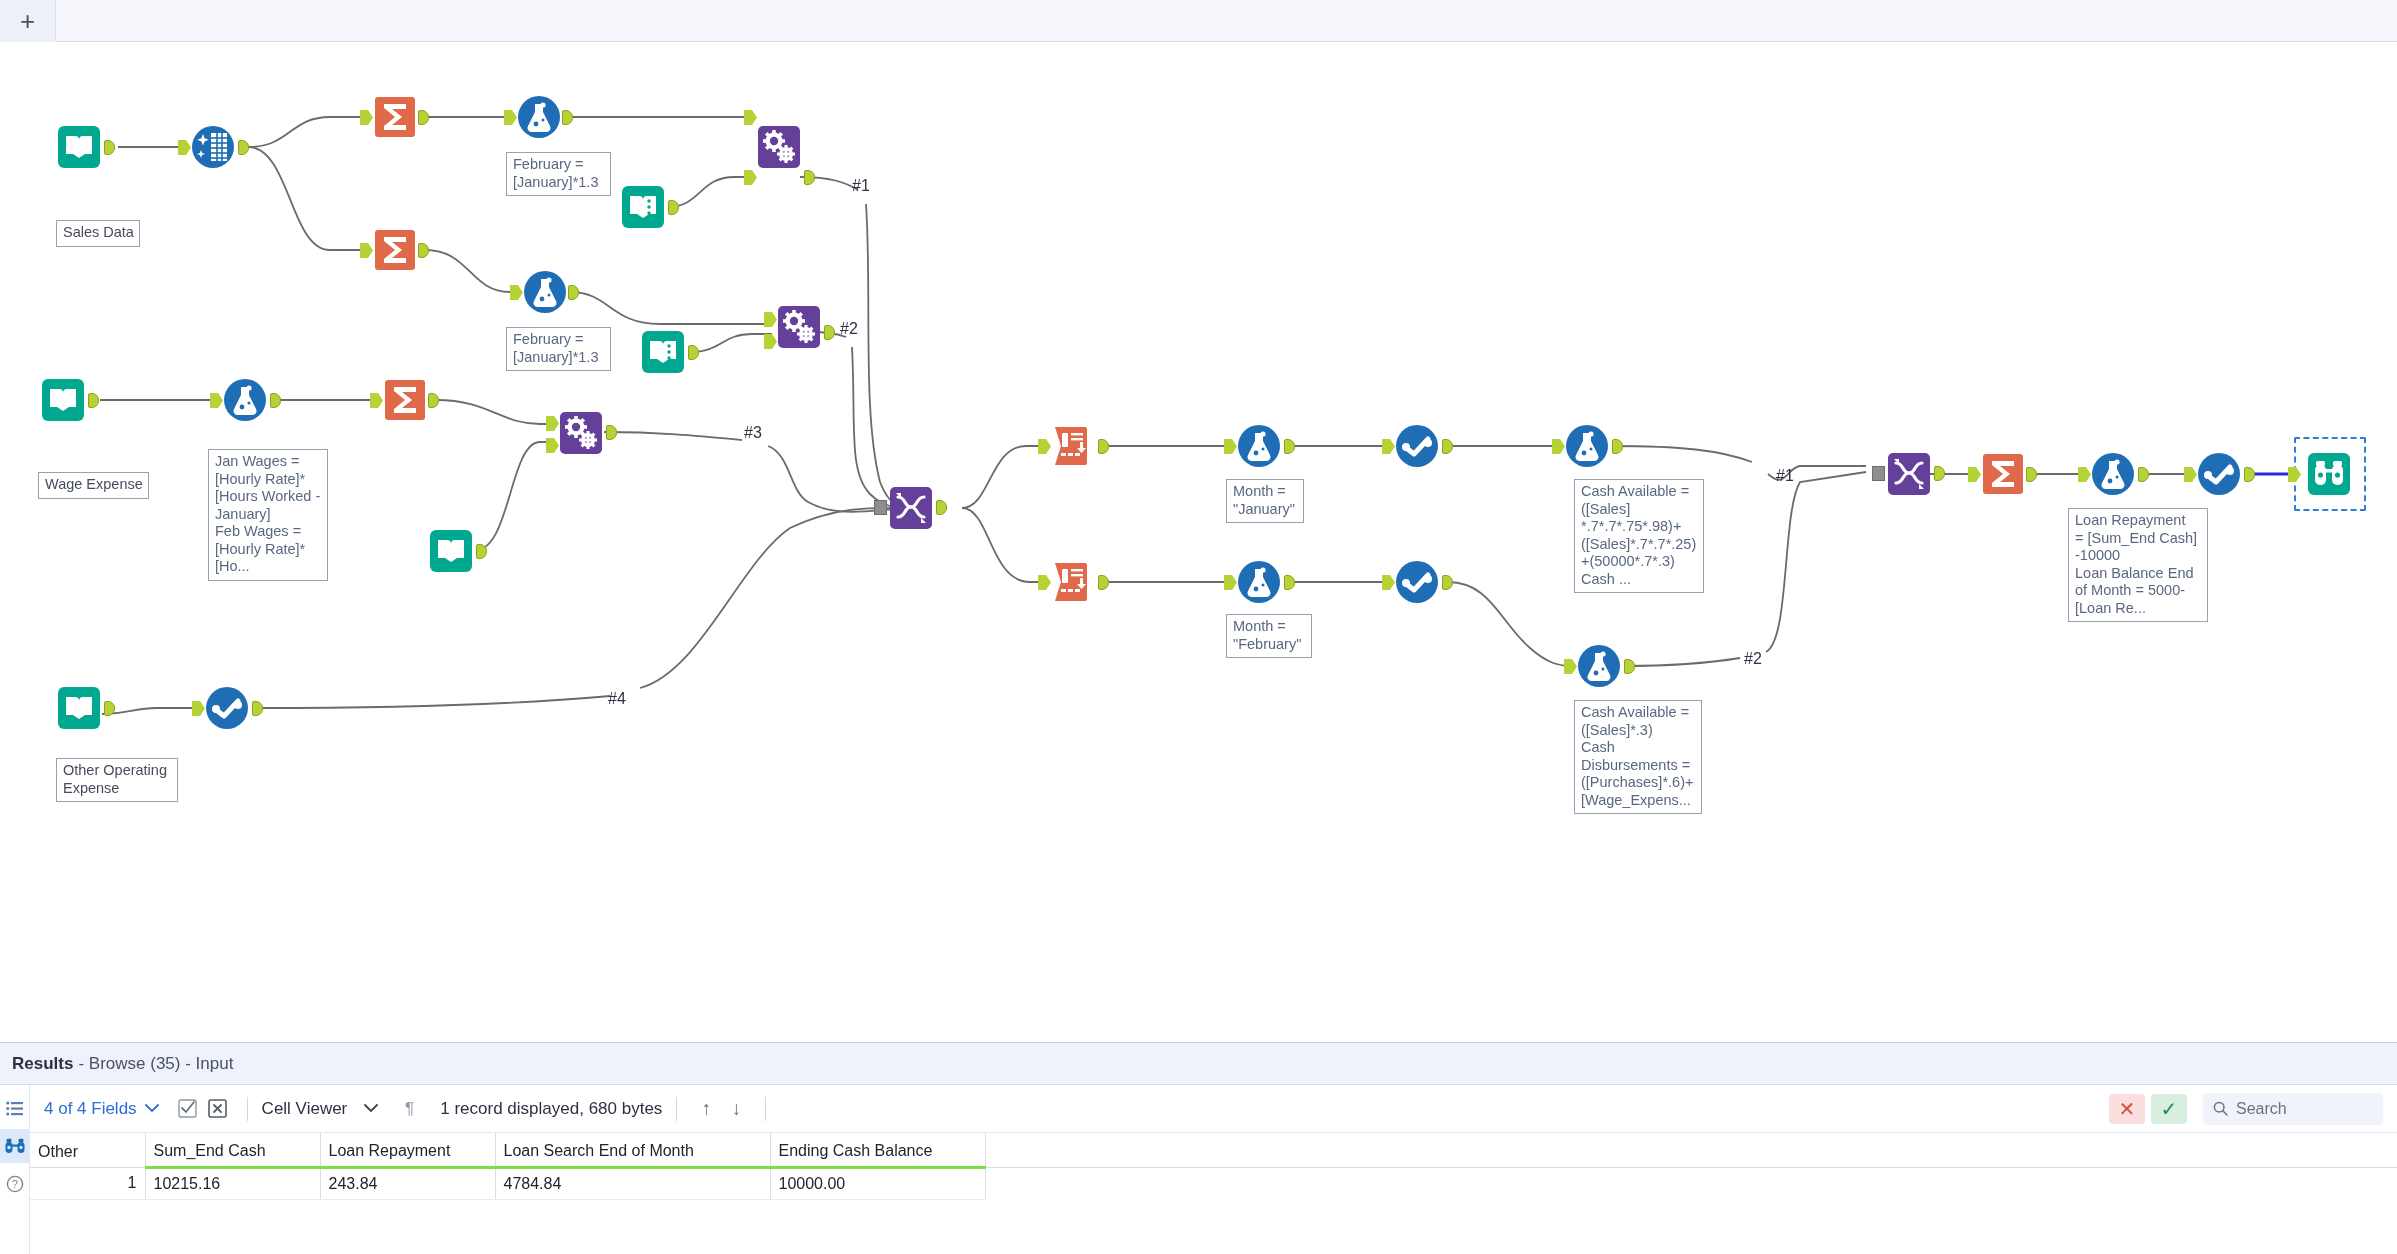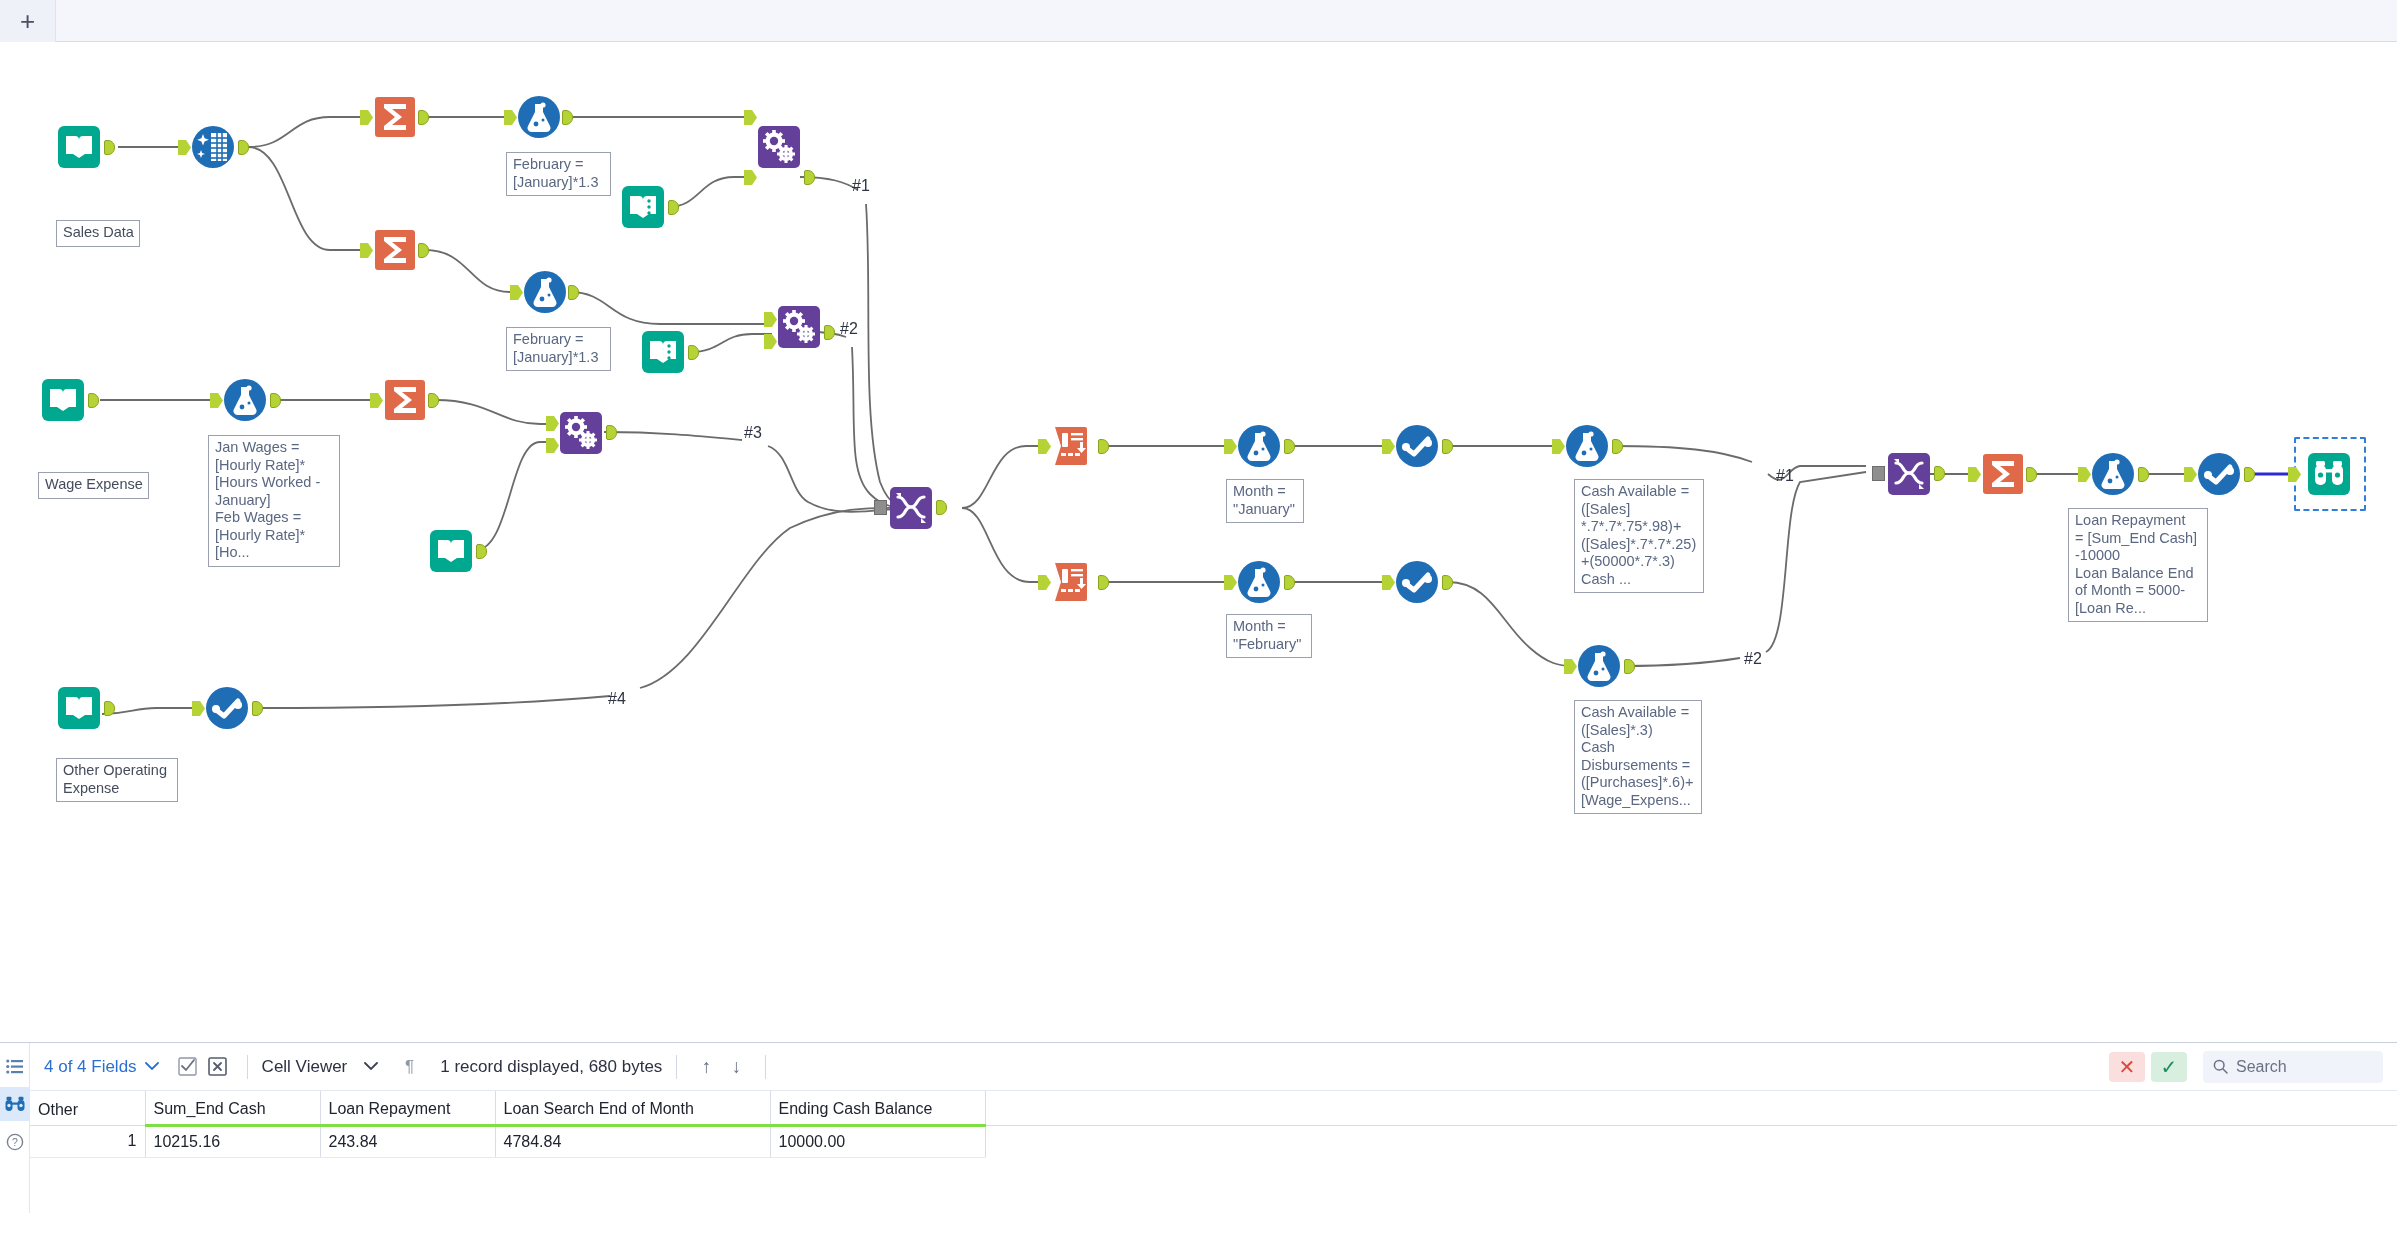--- a/index.html
+++ b/index.html
@@ -446,21 +446,21 @@
     <svg width="46" height="46" viewBox="0 0 46 46">
       <circle cx="23" cy="23" r="21" fill="#1f6eb5"></circle>
       <path d="M19 10 h8 v8 l7 14 a4 4 0 0 1 -3.5 6 h-15 a4 4 0 0 1 -3.5 -6 l7 -14 z" fill="#fff"></path>
       <circle cx="20" cy="30" r="2.4" fill="#1f6eb5"></circle>
       <circle cx="27" cy="26" r="1.5" fill="#1f6eb5"></circle>
       <circle cx="27" cy="11" r="2.6" fill="#fff"></circle>
     </svg>
   </div>
   <div class="anchor arrow" style="left:210px; top:351px;"></div>
   <div class="anchor right" style="left:270px; top:351px;"></div>
-  <div class="annot" style="left:208px; top:393px; width:132px;">Jan Wages =
+  <div class="annot" style="left:208px; top:407px; width:120px;">Jan Wages =
 [Hourly Rate]*
 [Hours Worked -
 January]
 Feb Wages =
 [Hourly Rate]*
 [Ho...</div>
 
   <div class="tool" style="left:382px; top:335px;">
     <svg width="46" height="46" viewBox="0 0 46 46">
       <rect x="3" y="3" width="40" height="40" rx="3" fill="#e0694a"></rect>
@@ -733,20 +733,24 @@
         <rect x="27" y="10" width="9" height="5" rx="1.5"></rect>
       </g>
       <circle cx="14.5" cy="24" r="2.6" fill="#00a88f"></circle>
       <circle cx="31.5" cy="24" r="2.6" fill="#00a88f"></circle>
     </svg>
   </div>
 </div>
 
 <div id="results">
 
+  <div id="results-header">
+    <span class="rtitle">Results</span>
+    <span class="rsub">- Browse (35) - Input</span>
+  </div>
 
   <div id="results-body">
 
     <div id="rail">
       <div class="rail-btn">
         <svg width="17" height="15" viewBox="0 0 17 15">
           <g fill="#5b7fae">
             <circle cx="1.8" cy="2" r="1.6"></circle>
               <rect x="5" y="1" width="12" height="2.2"></rect>
             <circle cx="1.8" cy="7.5" r="1.6"></circle>

